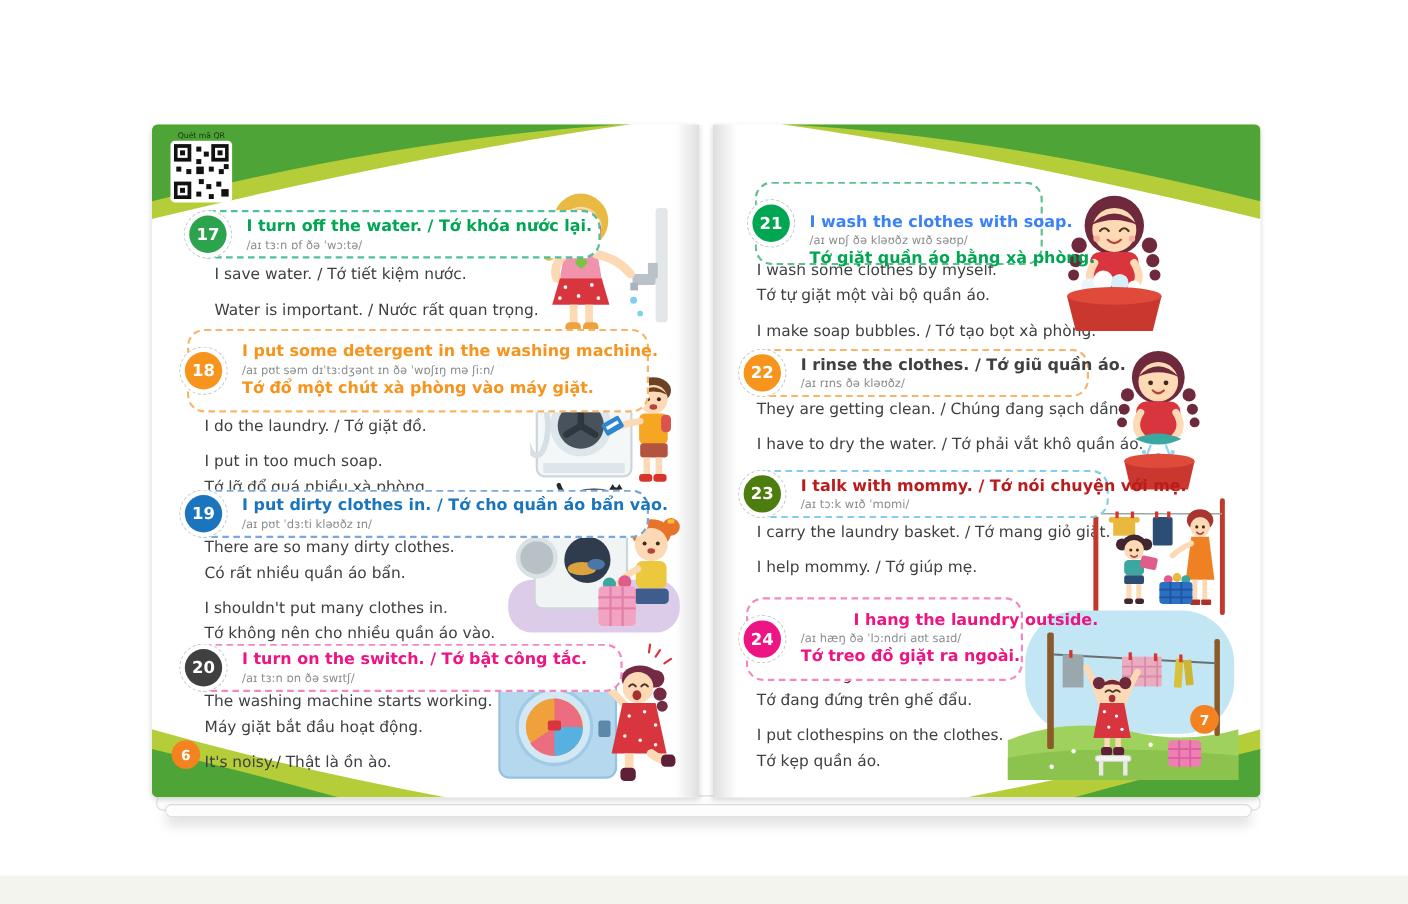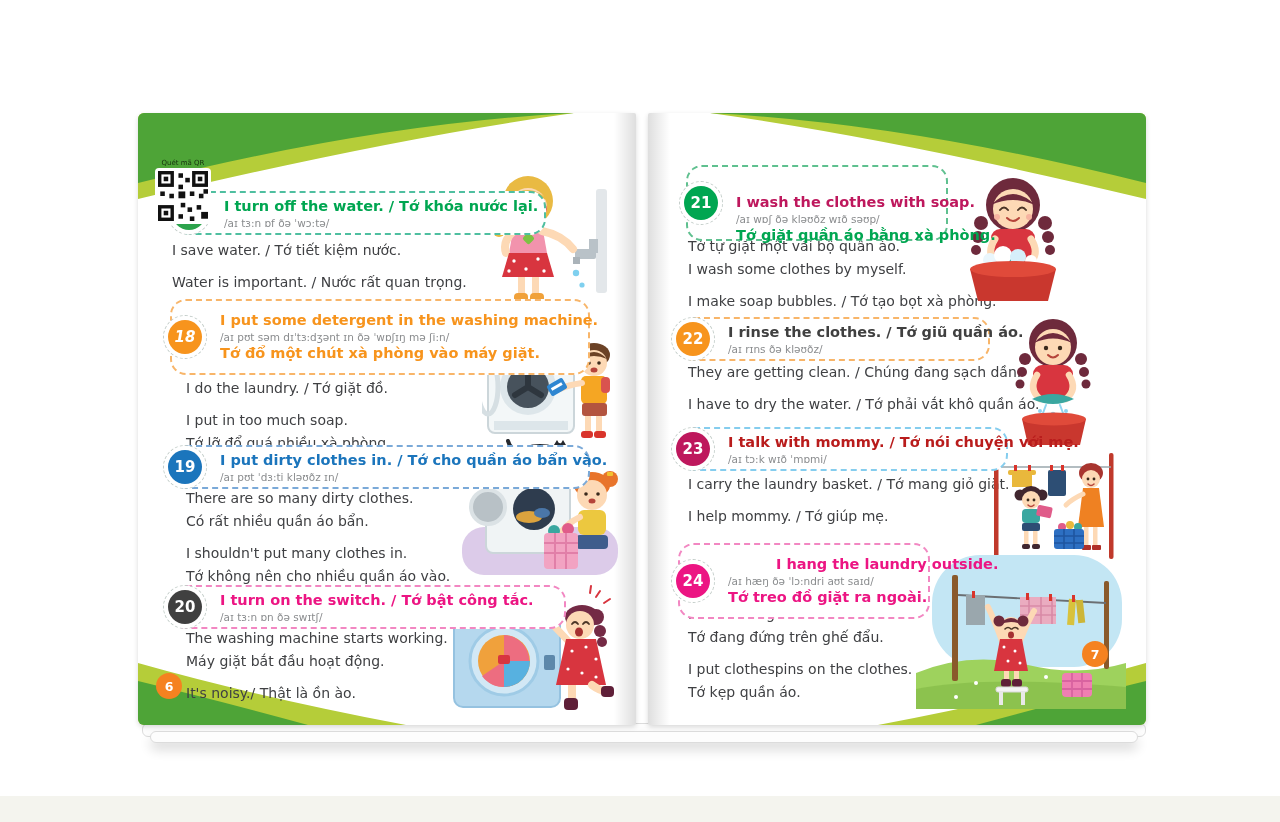--- a/index.html
+++ b/index.html
@@ -47,21 +47,21 @@
   .sent .ln { line-height:23px; white-space:nowrap; }
 
   .pnum { position:absolute; width:26px; height:26px; border-radius:50%;
     display:flex; align-items:center; justify-content:center;
     color:#fff; font-size:12.5px; font-weight:bold; z-index:6; }
 
   .illus { position:absolute; z-index:3; }
   .illus svg { display:block; width:100%; height:100%; }
 
   .qr { position:absolute; left:14px; top:6px; width:62px; text-align:center; z-index:5; }
-  .qr .lbl { font-size:7px; color:#17320e; white-space:nowrap; margin-bottom:1px;margin-top:40px; }
+  .qr .lbl { font-size:7px; color:#17320e; white-space:nowrap; margin-bottom:1px; }
   .qr .box { width:50px; height:50px; background:#fff; border-radius:4px; margin:0 auto; padding:3px; }
 </style>
 </head>
 <body>
 
 <div class="floor"></div>
 <div class="stack" id="stack1"></div>
 <div class="stack" id="stack2"></div>
 
 <div class="book">
@@ -108,21 +108,21 @@
       </div>
     </div>
 
     <div class="hbox" style="left: 36px; top: 78px; width: 372px; height: 44px; border-color: rgb(79, 191, 160);">
       <div class="badge-ring">
         <div class="badge" style="background-color: rgb(44, 163, 76);">17</div>
       </div>
       <div class="title" style="color: rgb(0, 166, 81);">I turn off the water. / Tớ khóa nước lại.</div>
       <div class="ipa">/aɪ tɜ:n ɒf ðə ˈwɔ:tə/</div>
     </div>
-    <div class="sent" style="left:34px;top:126px">
+    <div class="sent" style="left:57px;top:126px">
       <div class="grp">
           <div class="ln">I save water. / Tớ tiết kiệm nước.</div>
         </div>
       <div class="grp">
           <div class="ln">Water is important. / Nước rất quan trọng.</div>
         </div>
     </div>
     <div class="illus" style="left:338px;top:48px;width:142px;height:152px">
       <svg viewBox="0 0 142 152">
         <rect x="120" y="28" width="11" height="104" rx="3" fill="#e3e7ea"></rect>
@@ -154,21 +154,21 @@
           <circle cx="33" cy="110" r="1.7" fill="#fff"></circle>
         <rect x="42" y="116" width="7" height="18" fill="#fdd9b5"></rect>
           <rect x="56" y="116" width="7" height="18" fill="#fdd9b5"></rect>
         <rect x="38" y="132" width="14" height="13" rx="4" fill="#f0a13a"></rect>
           <rect x="54" y="132" width="14" height="13" rx="4" fill="#f0a13a"></rect>
       </svg>
     </div>
 
     <div class="hbox" style="left: 32px; top: 186px; width: 420px; height: 76px; border-color: rgb(248, 181, 105);">
       <div class="badge-ring">
-        <div class="badge" style="background-color: rgb(247, 148, 29); font-style: italic;">18</div>
+        <div class="badge" style="background-color: rgb(247, 148, 29);">18</div>
       </div>
       <div class="title" style="color: rgb(247, 148, 29);">I put some detergent in the washing machine.</div>
       <div class="ipa">/aɪ pʊt səm dɪˈtɜ:dʒənt ɪn ðə ˈwɒʃɪŋ mə ʃi:n/</div>
       <div class="sub" style="color: rgb(247, 148, 29);">Tớ đổ một chút xà phòng vào máy giặt.</div>
     </div>
     <div class="sent" style="left:48px;top:264px">
       <div class="grp">
           <div class="ln">I do the laundry. / Tớ giặt đồ.</div>
         </div>
       <div class="grp">
@@ -321,28 +321,28 @@
     </svg>
     <svg class="wedge br" viewBox="0 0 270 80" preserveAspectRatio="none">
       <path d="M270 18 Q150 52 2 80 L270 80 Z" style="fill: rgb(181, 205, 57);"></path>
       <path d="M270 36 Q180 58 100 80 L270 80 Z" style="fill: rgb(78, 164, 55);"></path>
     </svg>
 
     <div class="hbox" style="left: 38px; top: 52px; width: 262px; height: 76px; border-color: rgb(95, 192, 143);">
       <div class="badge-ring">
         <div class="badge" style="background-color: rgb(0, 166, 81);">21</div>
       </div>
-      <div class="title" style="color: #be185d; margin-top: 32px;">I wash the clothes with soap.</div>
+      <div class="title" style="color: #3b82f6; margin-top: 32px;">I wash the clothes with soap.</div>
       <div class="ipa">/aɪ wɒʃ ðə kləʊðz wɪð səʊp/</div>
       <div class="sub" style="color: rgb(0, 166, 81);">Tớ giặt quần áo bằng xà phòng.</div>
     </div>
     <div class="sent" style="left:40px;top:122px">
       <div class="grp">
+        <div class="ln">I wash some clothes by myself.</div>
         <div class="ln">Tớ tự giặt một vài bộ quần áo.</div>
-        <div class="ln">I wash some clothes by myself.</div>
       </div>
       <div class="grp">
           <div class="ln">I make soap bubbles. / Tớ tạo bọt xà phòng.</div>
         </div>
     </div>
     <div class="illus" style="left:300px;top:52px;width:130px;height:145px">
       <svg viewBox="0 0 130 145">
         <circle cx="65" cy="40" r="27" fill="#6e2a3c"></circle>
         <circle cx="33" cy="58" r="7" fill="#6e2a3c"></circle>
           <circle cx="30" cy="72" r="6" fill="#6e2a3c"></circle>
@@ -408,21 +408,21 @@
           <circle cx="57" cy="107" r="2.3" fill="#8fd4f0"></circle>
           <circle cx="70" cy="104" r="2" fill="#8fd4f0"></circle>
         <path d="M50 98 l-3 8 M64 98 l3 8" stroke="#8fd4f0" stroke-width="2" stroke-linecap="round"></path>
         <path d="M26 112 L90 112 L84 138 L32 138 Z" fill="#c9372e"></path>
         <ellipse cx="58" cy="112" rx="32" ry="6.5" fill="#e04a3a"></ellipse>
       </svg>
     </div>
 
     <div class="hbox" style="left: 30px; top: 314px; width: 330px; height: 44px; border-color: rgb(133, 205, 238);">
       <div class="badge-ring">
-        <div class="badge" style="background-color: #be185d;">23</div>
+        <div class="badge" style="background-color: #4d7c0f;">23</div>
       </div>
       <div class="title" style="color: #b91c1c;">I talk with mommy. / Tớ nói chuyện với mẹ.</div>
       <div class="ipa">/aɪ tɔ:k wɪð ˈmɒmi/</div>
     </div>
     <div class="sent" style="left:40px;top:360px">
       <div class="grp">
           <div class="ln">I carry the laundry basket. / Tớ mang giỏ giặt.</div>
         </div>
       <div class="grp">
           <div class="ln">I help mommy. / Tớ giúp mẹ.</div>

